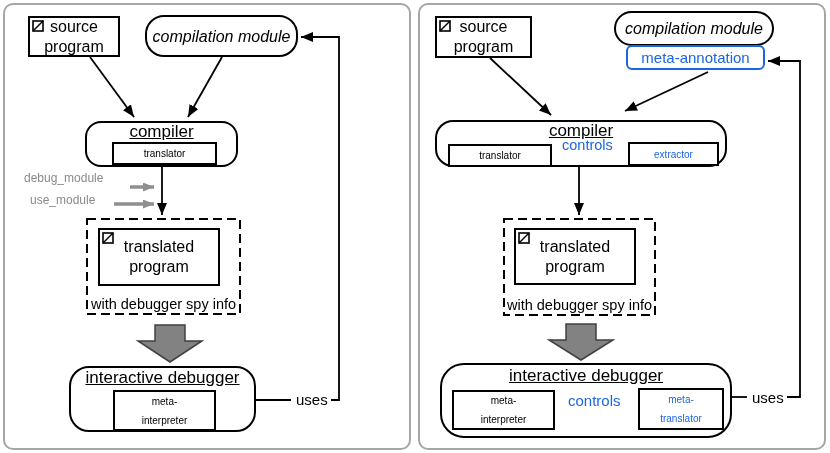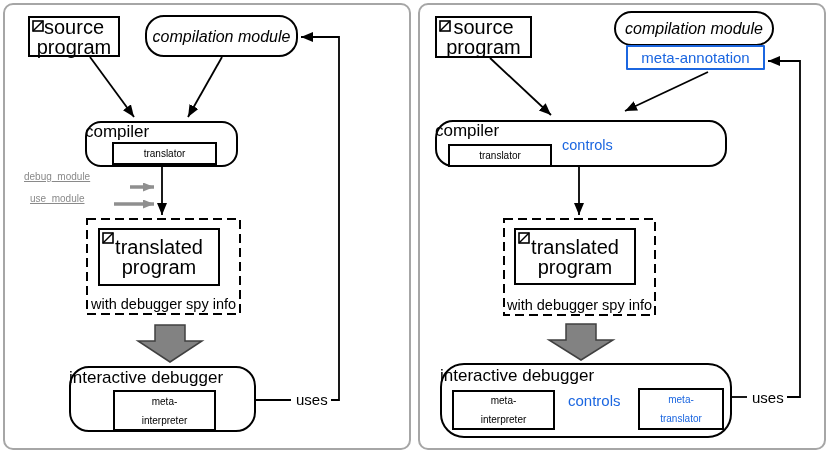--- a/index.html
+++ b/index.html
@@ -18,25 +18,25 @@
     background:#fff;box-sizing:border-box;z-index:0;
   }
   .connectors{position:absolute;left:0;top:0;z-index:1;}
   .box{
     position:absolute;box-sizing:border-box;border:2px solid #000;background:#fff;
     display:flex;flex-direction:column;align-items:center;justify-content:center;
     font-size:10px;line-height:19px;z-index:2;text-align:center;
   }
   .rounded{border-radius:18px;background:#fff;}
   .lbl{position:absolute;z-index:2;white-space:nowrap;}
-  .title-lbl{font-size:17px;text-align:left;z-index:3;}
-  .big{font-size:20px;line-height:20px;}
+  .title-lbl{font-size:17px;text-align:center;z-index:3;text-decoration:underline;}
+  .big{font-size:16px;line-height:20px;}
   .italic{font-style:italic;border-radius:19px;}
   .blue{color:var(--accent-blue);}
-  .gray{color:var(--label-gray);font-size:10px;text-decoration:underline;}
+  .gray{color:var(--label-gray);font-size:12px;}
   .small{font-size:14.5px;}
   .fold{position:absolute;left:2px;top:2px;}
   .blue-border{border-color:var(--accent-blue);z-index:3;}
 </style>
 </head>
 <body>
 
 <div class="stage">
 
   <div class="panel" style="left:3px;top:3px;width:408px;height:447px;"></div>
@@ -124,29 +124,32 @@
       <rect x="1" y="1" width="10" height="10" fill="#fff" stroke="#000" stroke-width="1.6"></rect>
       <line x1="11" y1="1" x2="1" y2="11" stroke="#000" stroke-width="1.4"></line>
     </svg>
     <span>source</span>
     <span>program</span>
   </div>
 
   <div class="box italic" style="left:614px;top:11px;width:160px;height:35px;font-size:16px;justify-content:flex-start;padding-top:6px;">
     <span>compilation module</span>
   </div>
-  <div class="box blue blue-border" style="left:626px;top:45px;width:139px;height:25px;font-size:15px;border-radius:1px;">
+  <div class="box blue blue-border" style="left:626px;top:45px;width:139px;height:25px;font-size:15px;border-radius:6px;">
     <span>meta-annotation</span>
   </div>
 
   <div class="box rounded" style="left:435px;top:120px;width:292px;height:47px;border-radius:18px;"></div>
   <div class="lbl title-lbl" style="left:435px;top:121px;width:292px;">compiler</div>
   <div class="lbl blue small" style="left:562px;top:137px;z-index:3;">controls</div>
   <div class="box" style="left:448px;top:144px;width:104px;height:23px;">
     <span>translator</span>
+  </div>
+  <div class="box blue" style="left:628px;top:142px;width:91px;height:24px;">
+    <span>extractor</span>
   </div>
 
   <div class="box big" style="left:514px;top:228px;width:122px;height:57px;">
     <svg class="fold" width="13" height="13">
       <rect x="1" y="1" width="10" height="10" fill="#fff" stroke="#000" stroke-width="1.6"></rect>
       <line x1="11" y1="1" x2="1" y2="11" stroke="#000" stroke-width="1.4"></line>
     </svg>
     <span>translated</span>
     <span>program</span>
   </div>

